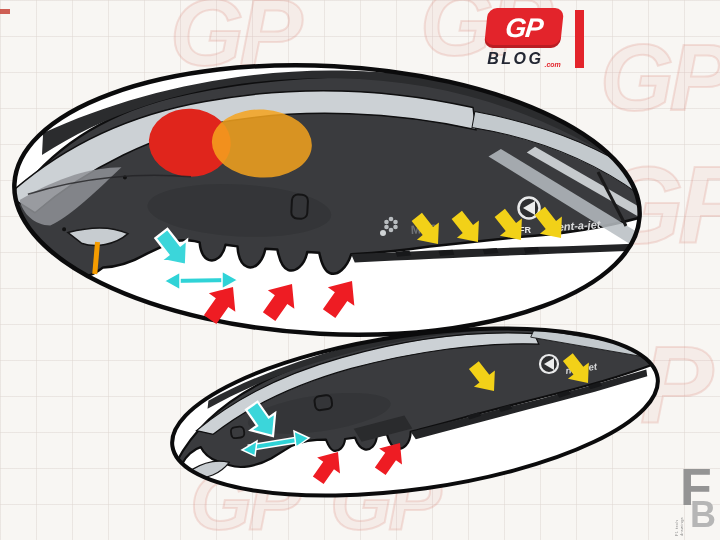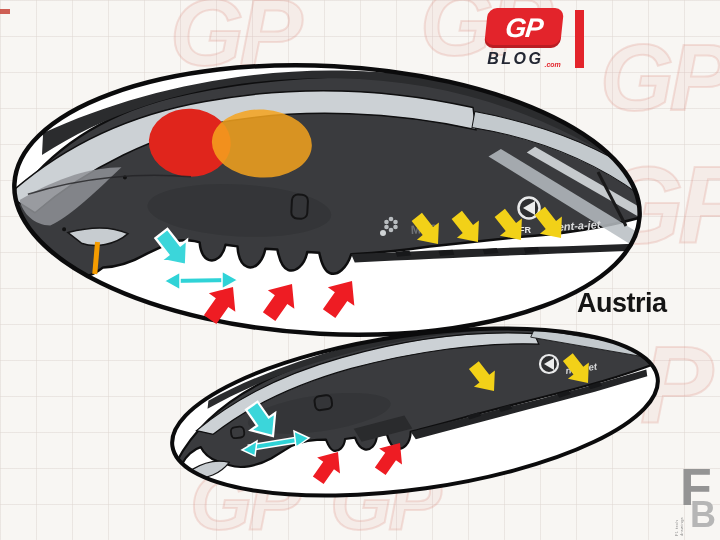--- a/index.html
+++ b/index.html
@@ -179,21 +179,20 @@
       <use href="#barrow" fill="#3bd6da" stroke="#ffffff" stroke-width="2.5" transform="translate(273,436) rotate(-35) scale(0.88)"></use>
       <g>
         <path d="M 248 448 L 303 439" stroke="#ffffff" stroke-width="7" fill="none"></path>
         <path d="M 248 448 L 303 439" stroke="#2fd3d7" stroke-width="4" fill="none"></path>
         <polygon points="242,450 257,441 255,456" fill="#2fd3d7" stroke="#ffffff" stroke-width="1.5"></polygon>
         <polygon points="309,438 294,431 296,447" fill="#2fd3d7" stroke="#ffffff" stroke-width="1.5"></polygon>
       </g>
     </g>
   </svg>
 
-  <div class="label" id="austria-label">Austria</div>
 
   <div class="logo">
     <div class="logo-left">
       <div class="gp-badge">
         <span>GP</span>
       </div>
       <div class="blog-row"><span>BLOG</span><span class="com">.com</span></div>
     </div>
     <div class="divider"></div>
     <div class="logo-right">

